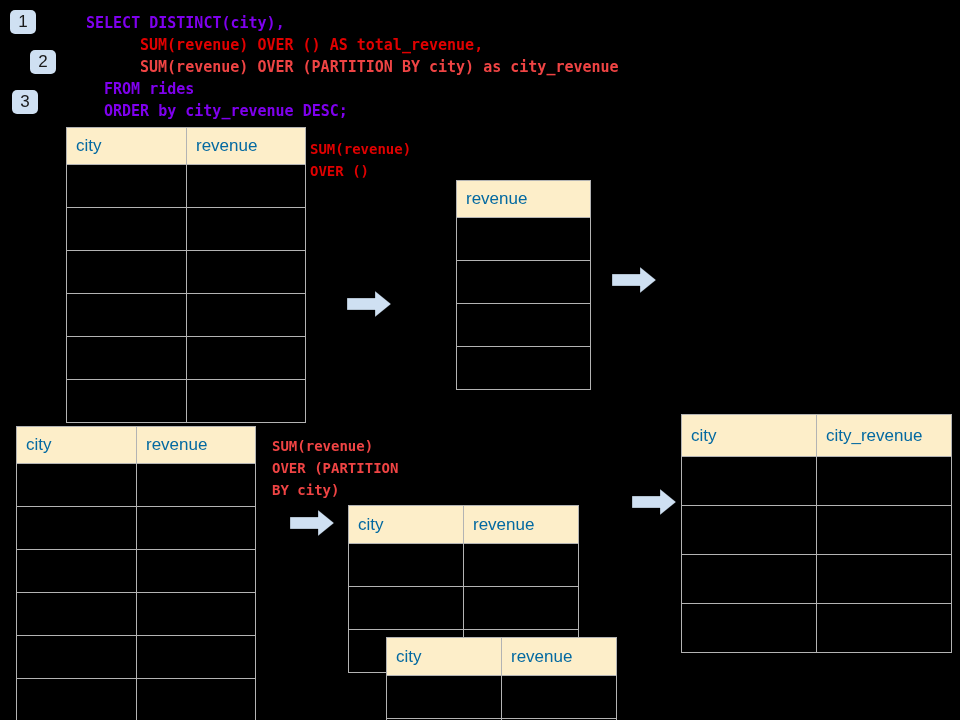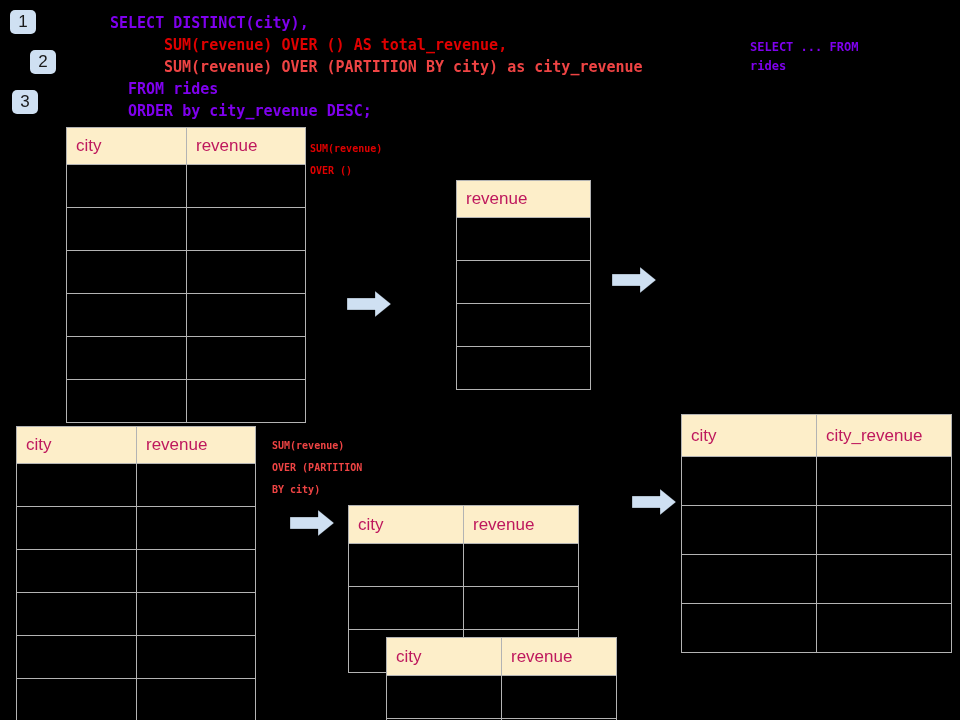--- a/index.html
+++ b/index.html
@@ -33,34 +33,33 @@
   }
 
   
   .code {
     position: absolute;
     font-family: "DejaVu Sans Mono", "Liberation Mono", monospace;
     font-weight: bold;
     font-size: 15px;
     line-height: 22px;
     white-space: pre;
-    margin-left: 24px;
   }
   .code-line { white-space: pre; }
 
   .c-violet { color: #7f00ee; }
   .c-red    { color: #e00000; }
   .c-green  { color: #ef4444; }
 
   
   .annot {
     position: absolute;
     font-family: "DejaVu Sans Mono", "Liberation Mono", monospace;
     font-weight: bold;
-    font-size: 10px;
+    font-size: 14px;
     line-height: 22px;
     white-space: pre;
   }
   .annot-small {
     position: absolute;
     font-family: "DejaVu Sans Mono", "Liberation Mono", monospace;
     font-weight: bold;
     font-size: 12px;
     line-height: 19px;
     white-space: pre;
@@ -75,21 +74,21 @@
     background: #000000;
     font-family: "Liberation Sans", sans-serif;
   }
   .tbl th, .tbl td {
     border: 1px solid #b3b3b3;
     padding: 0;
     margin: 0;
   }
   .tbl th {
     background: #fdeec9;
-    color: #be185d;
+    color: #0369a1;
     font-weight: normal;
     font-size: 17px;
     text-align: left;
     padding-left: 9px;
   }
   .tbl td {
     background: #000000;
   }
 
   
@@ -103,22 +102,20 @@
 <div id="canvas">
 
   <div id="badges-layer">
       <div class="badge" style="left: 10px; top: 10px;">1</div>
       <div class="badge" style="left: 30px; top: 50px;">2</div>
       <div class="badge" style="left: 12px; top: 90px;">3</div>
     </div>
 
   <div class="code" id="query-block" style="left:86px; top:12px;"><div class="code-line c-violet" style="padding-left: 0px;">SELECT DISTINCT(city),</div><div class="code-line c-red" style="padding-left: 54px;">SUM(revenue) OVER () AS total_revenue,</div><div class="code-line c-green" style="padding-left: 54px;">SUM(revenue) OVER (PARTITION BY city) as city_revenue</div><div class="code-line c-violet" style="padding-left: 18px;">FROM rides</div><div class="code-line c-violet" style="padding-left: 18px;">ORDER by city_revenue DESC;</div></div>
 
-  <div class="annot-small" id="top-right-note" style="left:750px; top:38px;">SELECT ... FROM
-rides</div>
 
   <div class="annot c-red" id="annot-over-empty" style="left:310px; top:138px;">SUM(revenue)
 OVER ()</div>
 
   <div class="annot c-green" id="annot-over-partition" style="left:272px; top:435px;">SUM(revenue)
 OVER (PARTITION
 BY city)</div>
 
   <div id="tables-layer">
       <table class="tbl" style="left: 66px; top: 127px; width: 239px;">

